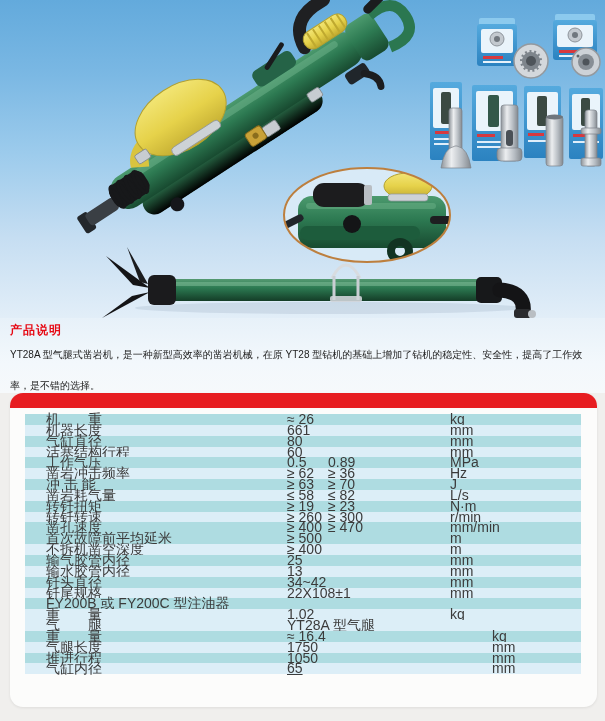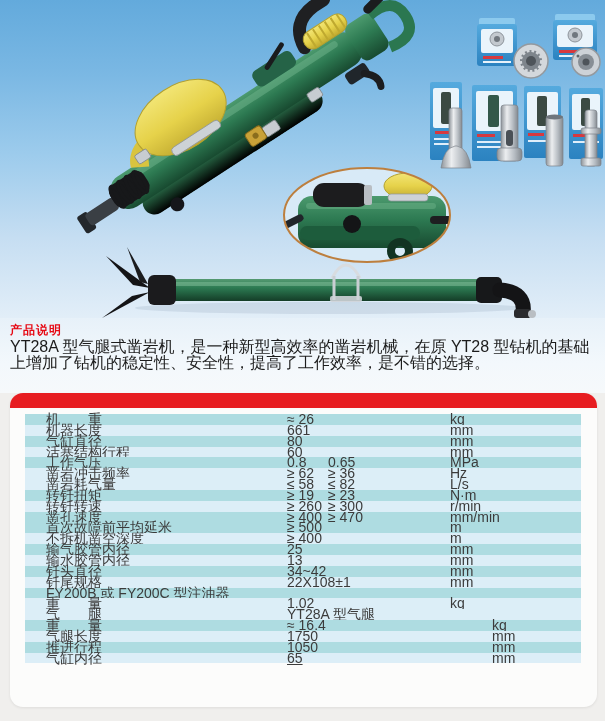--- a/index.html
+++ b/index.html
@@ -18,21 +18,21 @@
   .desc{
     position:absolute;left:0;top:318px;width:605px;height:75px;
     background:linear-gradient(180deg,#e7f1f9 0%,#f3f8fc 60%,#f6f9fb 100%);
   }
   .desc-heading{
     position:absolute;left:10px;top:4px;
     font-size:12px;font-weight:bold;color:#e60914;letter-spacing:1px;
   }
   .desc-body{
     position:absolute;left:10px;top:21px;width:590px;
-    font-size:16px;color:#1c1c1c;line-height:16px;
+    font-size:10px;color:#1c1c1c;line-height:31px;
   }
   
   .spec-section{
     position:absolute;left:0;top:393px;width:605px;height:328px;
     background:#f0efed;
   }
   .spec-panel{
     position:absolute;left:10px;top:0;width:587px;height:314px;
     background:#fcfcfb;border-radius:13px;
     box-shadow:0 1px 3px rgba(0,0,0,0.08);
@@ -281,30 +281,36 @@
     <span class="c4">mm</span>
   </div>
         <div class="spec-row even">
     <span class="c1">活塞结构行程</span>
     <span class="c2">60</span>
     <span class="c3"></span>
     <span class="c4">mm</span>
   </div>
         <div class="spec-row odd">
     <span class="c1">工作气压</span>
-    <span class="c2">0.8</span>
-    <span class="c3">0.65</span>
+    <span class="c2">0.5</span>
+    <span class="c3">0.89</span>
     <span class="c4">MPa</span>
   </div>
         <div class="spec-row even">
     <span class="c1">凿岩冲击频率</span>
     <span class="c2">≥ 62</span>
     <span class="c3">≥ 36</span>
     <span class="c4">Hz</span>
   </div>
+        <div class="spec-row odd">
+    <span class="c1">冲 击 能</span>
+    <span class="c2">≥ 63</span>
+    <span class="c3">≥ 70</span>
+    <span class="c4">J</span>
+  </div>
         <div class="spec-row even">
     <span class="c1">凿岩耗气量</span>
     <span class="c2">≤ 58</span>
     <span class="c3">≤ 82</span>
     <span class="c4">L/s</span>
   </div>
         <div class="spec-row odd">
     <span class="c1">转钎扭矩</span>
     <span class="c2">≥ 19</span>
     <span class="c3">≥ 23</span>

